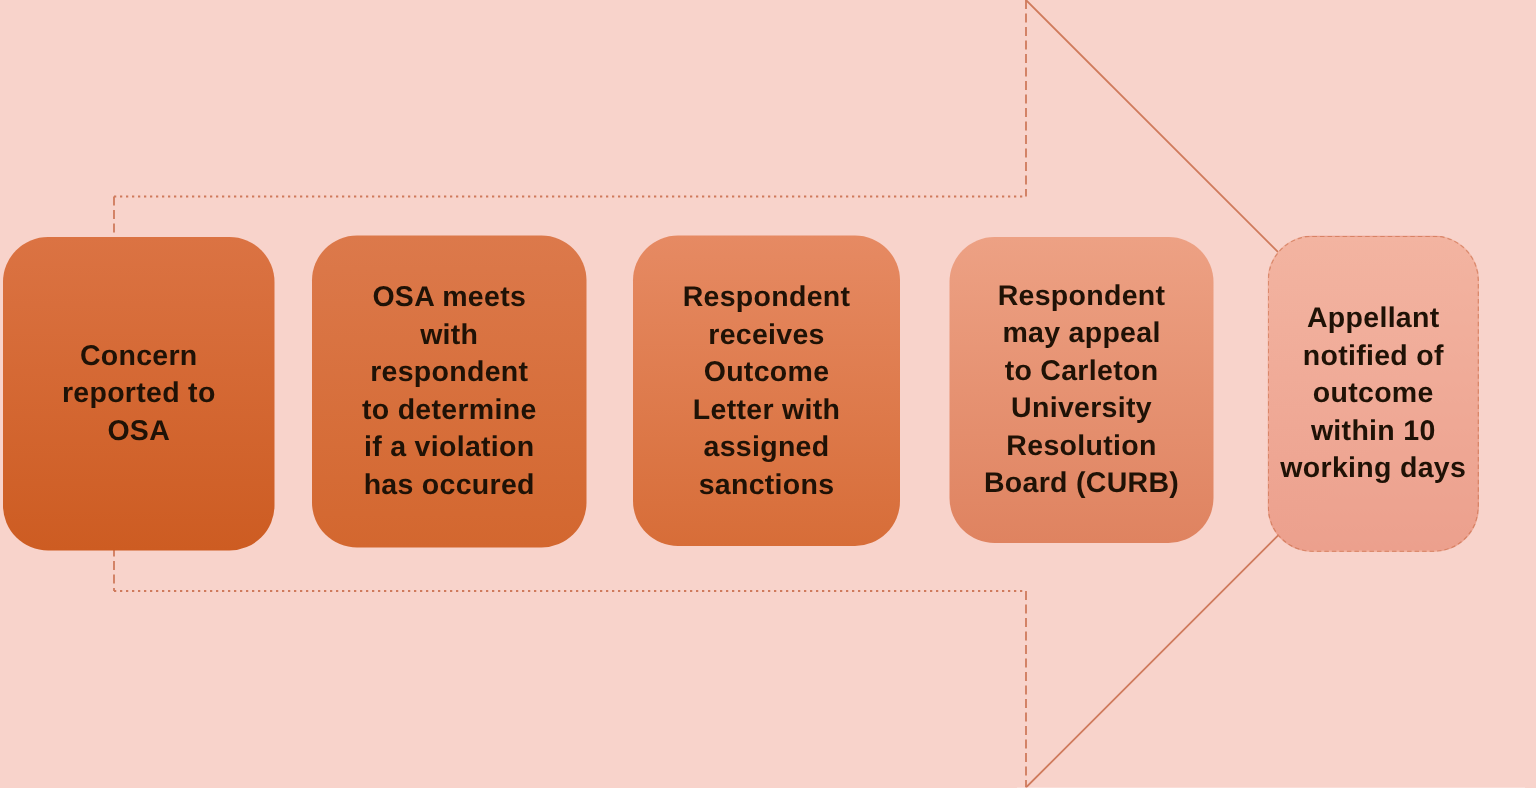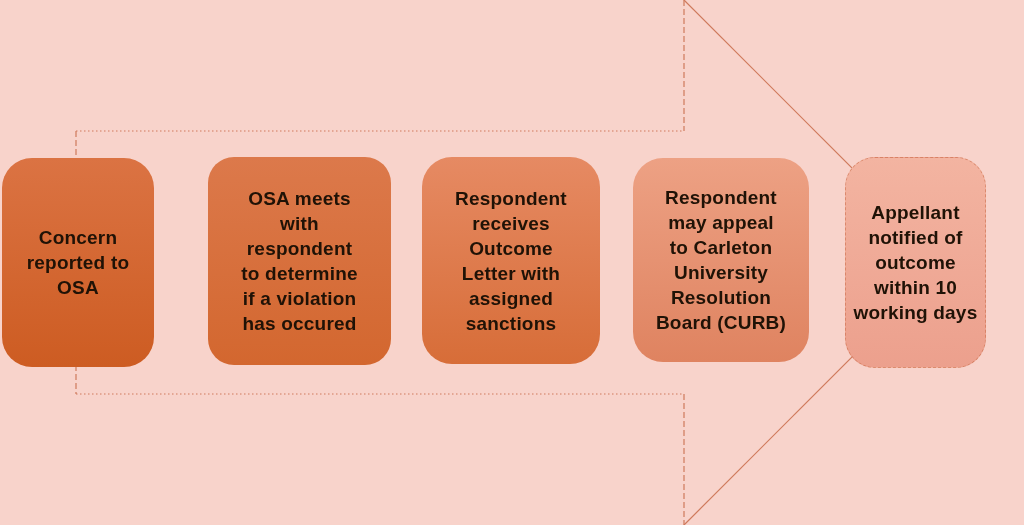--- a/index.html
+++ b/index.html
@@ -28,21 +28,21 @@
     display: flex;
     align-items: center;
     justify-content: center;
     text-align: center;
     font-weight: bold;
     font-size: 19px;
     line-height: 25px;
     white-space: pre-line;
     letter-spacing: 0.2px;
   }
-  .step-0 { left: 2px;   top: 158px; width: 152px; height: 209px; }
+  .step-0 { left: 2px;   top: 158px; width: 181px; height: 209px; }
   .step-1 { left: 208px; top: 157px; width: 183px; height: 208px; }
   .step-2 { left: 422px; top: 157px; width: 178px; height: 207px; }
   .step-3 { left: 633px; top: 158px; width: 176px; height: 204px; }
   .step-4 { left: 845px; top: 157px; width: 141px; height: 211px;
             border: 1px dashed rgba(201,106,69,0.55); box-sizing: border-box; }
 </style>
 </head>
 <body>
 
 <div class="canvas" style="background: rgb(248, 211, 203);">
@@ -60,21 +60,21 @@
 
       <path d="M684,0 L946,262"></path>
       <path d="M684,525 L946,263"></path>
     </g>
   </svg>
 
   <div class="step-box step-0" style="background: linear-gradient(rgb(219, 115, 67), rgb(205, 92, 34)); color: rgb(31, 18, 6);">Concern
 reported to
 OSA</div>
 
-  <div class="step-box step-1" style="background: linear-gradient(rgb(220, 121, 75), rgb(211, 103, 47)); color: rgb(31, 18, 6); border-radius: 26px;">OSA meets
+  <div class="step-box step-1" style="background: linear-gradient(rgb(220, 121, 75), rgb(211, 103, 47)); color: rgb(31, 18, 6);">OSA meets
 with
 respondent
 to determine
 if a violation
 has occured</div>
 
   <div class="step-box step-2" style="background: linear-gradient(rgb(230, 138, 99), rgb(215, 109, 56)); color: rgb(31, 18, 6);">Respondent
 receives
 Outcome
 Letter with

